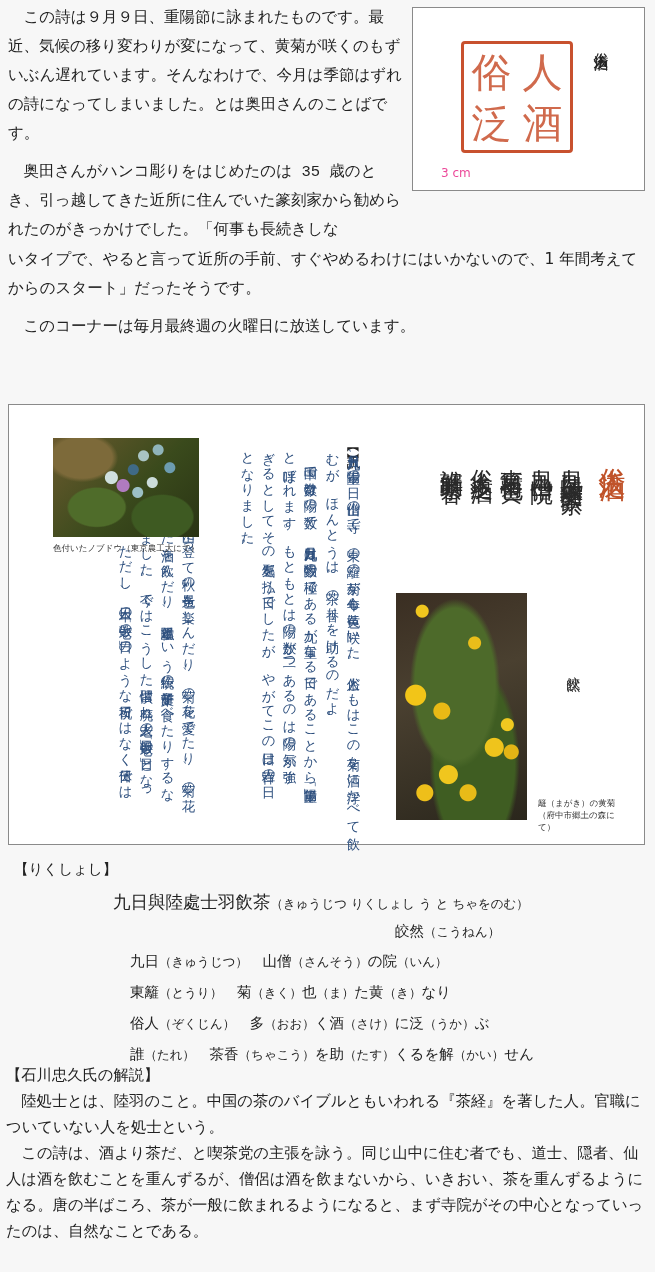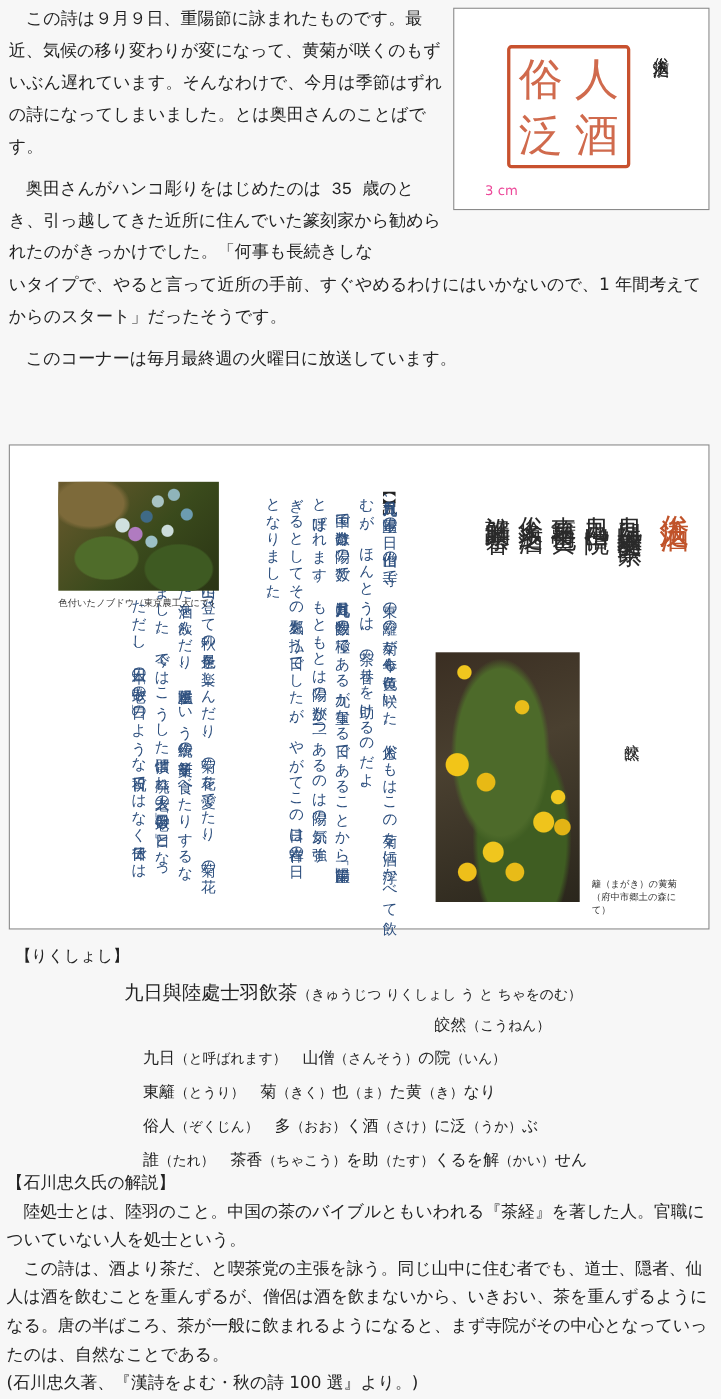--- a/index.html
+++ b/index.html
@@ -143,31 +143,30 @@
 
 <div class="yomi">
   <div class="hdr">【りくしょし】</div>
   <div class="line" style="left:113px; top:30px;">
     <span class="big">九日與陸處士羽飲茶</span><span class="kana">（きゅうじつ りくしょし う と ちゃをのむ）</span>
   </div>
   <div class="line" style="left:395px; top:62px;">
     <span>皎然</span><span class="kana">（こうねん）</span>
   </div>
   <div class="line" style="left:130px; top:92px;">
-    <span>九日</span><span class="kana">（と呼ばれます）</span><span>　山僧</span><span class="kana">（さんそう）</span><span>の院</span><span class="kana">（いん）</span>
+    <span>九日</span><span class="kana">（きゅうじつ）</span><span>　山僧</span><span class="kana">（さんそう）</span><span>の院</span><span class="kana">（いん）</span>
   </div>
   <div class="line" style="left:130px; top:123px;">
     <span>東籬</span><span class="kana">（とうり）</span><span>　菊</span><span class="kana">（きく）</span><span>也</span><span class="kana">（ま）</span><span>た黄</span><span class="kana">（き）</span><span>なり</span>
   </div>
   <div class="line" style="left:130px; top:154px;">
     <span>俗人</span><span class="kana">（ぞくじん）</span><span>　多</span><span class="kana">（おお）</span><span>く酒</span><span class="kana">（さけ）</span><span>に泛</span><span class="kana">（うか）</span><span>ぶ</span>
   </div>
   <div class="line" style="left:130px; top:185px;">
     <span>誰</span><span class="kana">（たれ）</span><span>　茶香</span><span class="kana">（ちゃこう）</span><span>を助</span><span class="kana">（たす）</span><span>くるを解</span><span class="kana">（かい）</span><span>せん</span>
   </div>
 </div>
 
 <div class="kaisetsu">
   <p>【石川忠久氏の解説】</p>
   <p class="ind">陸処士とは、陸羽のこと。中国の茶のバイブルともいわれる『茶経』を著した人。官職についていない人を処士という。</p>
   <p class="ind">この詩は、酒より茶だ、と喫茶党の主張を詠う。同じ山中に住む者でも、道士、隠者、仙人は酒を飲むことを重んずるが、僧侶は酒を飲まないから、いきおい、茶を重んずるようになる。唐の半ばころ、茶が一般に飲まれるようになると、まず寺院がその中心となっていったのは、自然なことである。</p>
-  <p>(石川忠久著、『漢詩をよむ・秋の詩 100 選』より。)</p>
 </div>
 
 </body></html>

